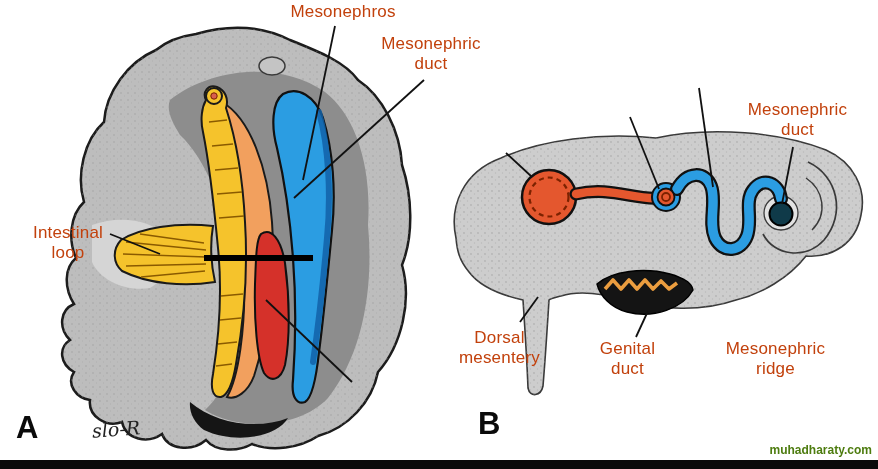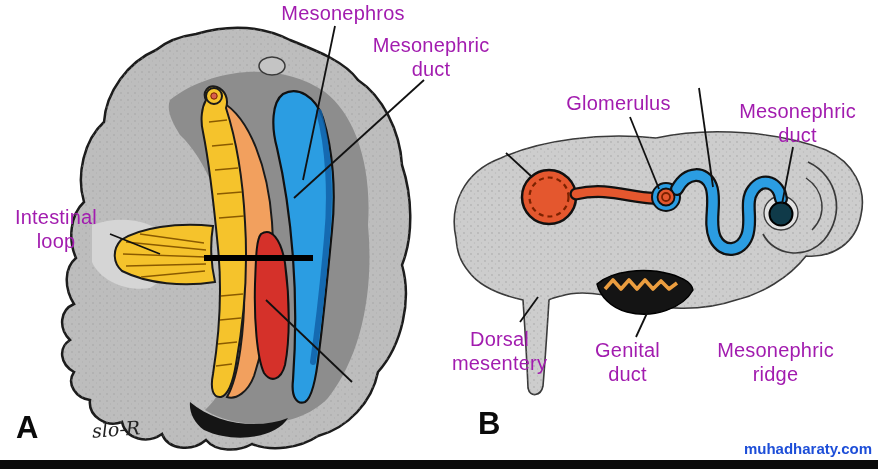--- a/index.html
+++ b/index.html
@@ -6,23 +6,23 @@
   #stage{
     position:relative;
     width:878px;height:469px;
     background:#fff;
     overflow:hidden;
     font-family:"Liberation Sans", sans-serif;
   }
   #artwork{position:absolute;left:0;top:0;}
   .lbl{
     position:absolute;
-    font-size:20px;
+    font-size:17px;
     line-height:1.18;
-    color:#a21caf;
+    color:#c2410c;
     text-align:center;
     white-space:pre-line;
     letter-spacing:.2px;
   }
   .panel-letter{
     position:absolute;
     font-size:31px;
     font-weight:bold;
     color:#0a0a0a;
   }
@@ -31,23 +31,23 @@
     font-family:"DejaVu Serif", serif;
     font-style:italic;
     font-size:19px;
     color:#222;
     transform:rotate(-4deg);
   }
   .watermark{
     position:absolute;
     right:6px;
     bottom:12px;
-    font-size:15px;
+    font-size:12px;
     font-weight:bold;
-    color:#1d4ed8;
+    color:#4d7c0f;
     margin-top:14px;
   }
   .bottom-bar{
     position:absolute;
     left:0;bottom:0;
     width:100%;height:9px;
     background:#0a0a0a;
   }
 </style>
 </head>
@@ -194,24 +194,23 @@
         <line x1="793" y1="147" x2="782" y2="204"></line>
         <line x1="520" y1="322" x2="538" y2="297"></line>
         <line x1="636" y1="337" x2="648" y2="311"></line>
       </g>
     </g>
   </svg>
 
   <div class="lbl" style="left:258px;top:2px;width:170px;">Mesonephros</div>
   <div class="lbl" style="left:351px;top:34px;width:160px;">Mesonephric
 duct</div>
-  <div class="lbl" style="left:0px;top:206px;width:112px;">Intestinal
+  <div class="lbl" style="left:0px;top:223px;width:112px;padding-left:12px;">Intestinal
 loop</div>
 
-  <div class="lbl" style="left:551px;top:92px;width:135px;">Glomerulus</div>
   <div class="lbl" style="left:720px;top:100px;width:155px;">Mesonephric
 duct</div>
   <div class="lbl" style="left:432px;top:328px;width:135px;">Dorsal
 mesentery</div>
   <div class="lbl" style="left:580px;top:339px;width:95px;">Genital
 duct</div>
   <div class="lbl" style="left:698px;top:339px;width:155px;">Mesonephric
 ridge</div>
 
   <div class="panel-letter" style="left:16px;top:410px;">A</div>

